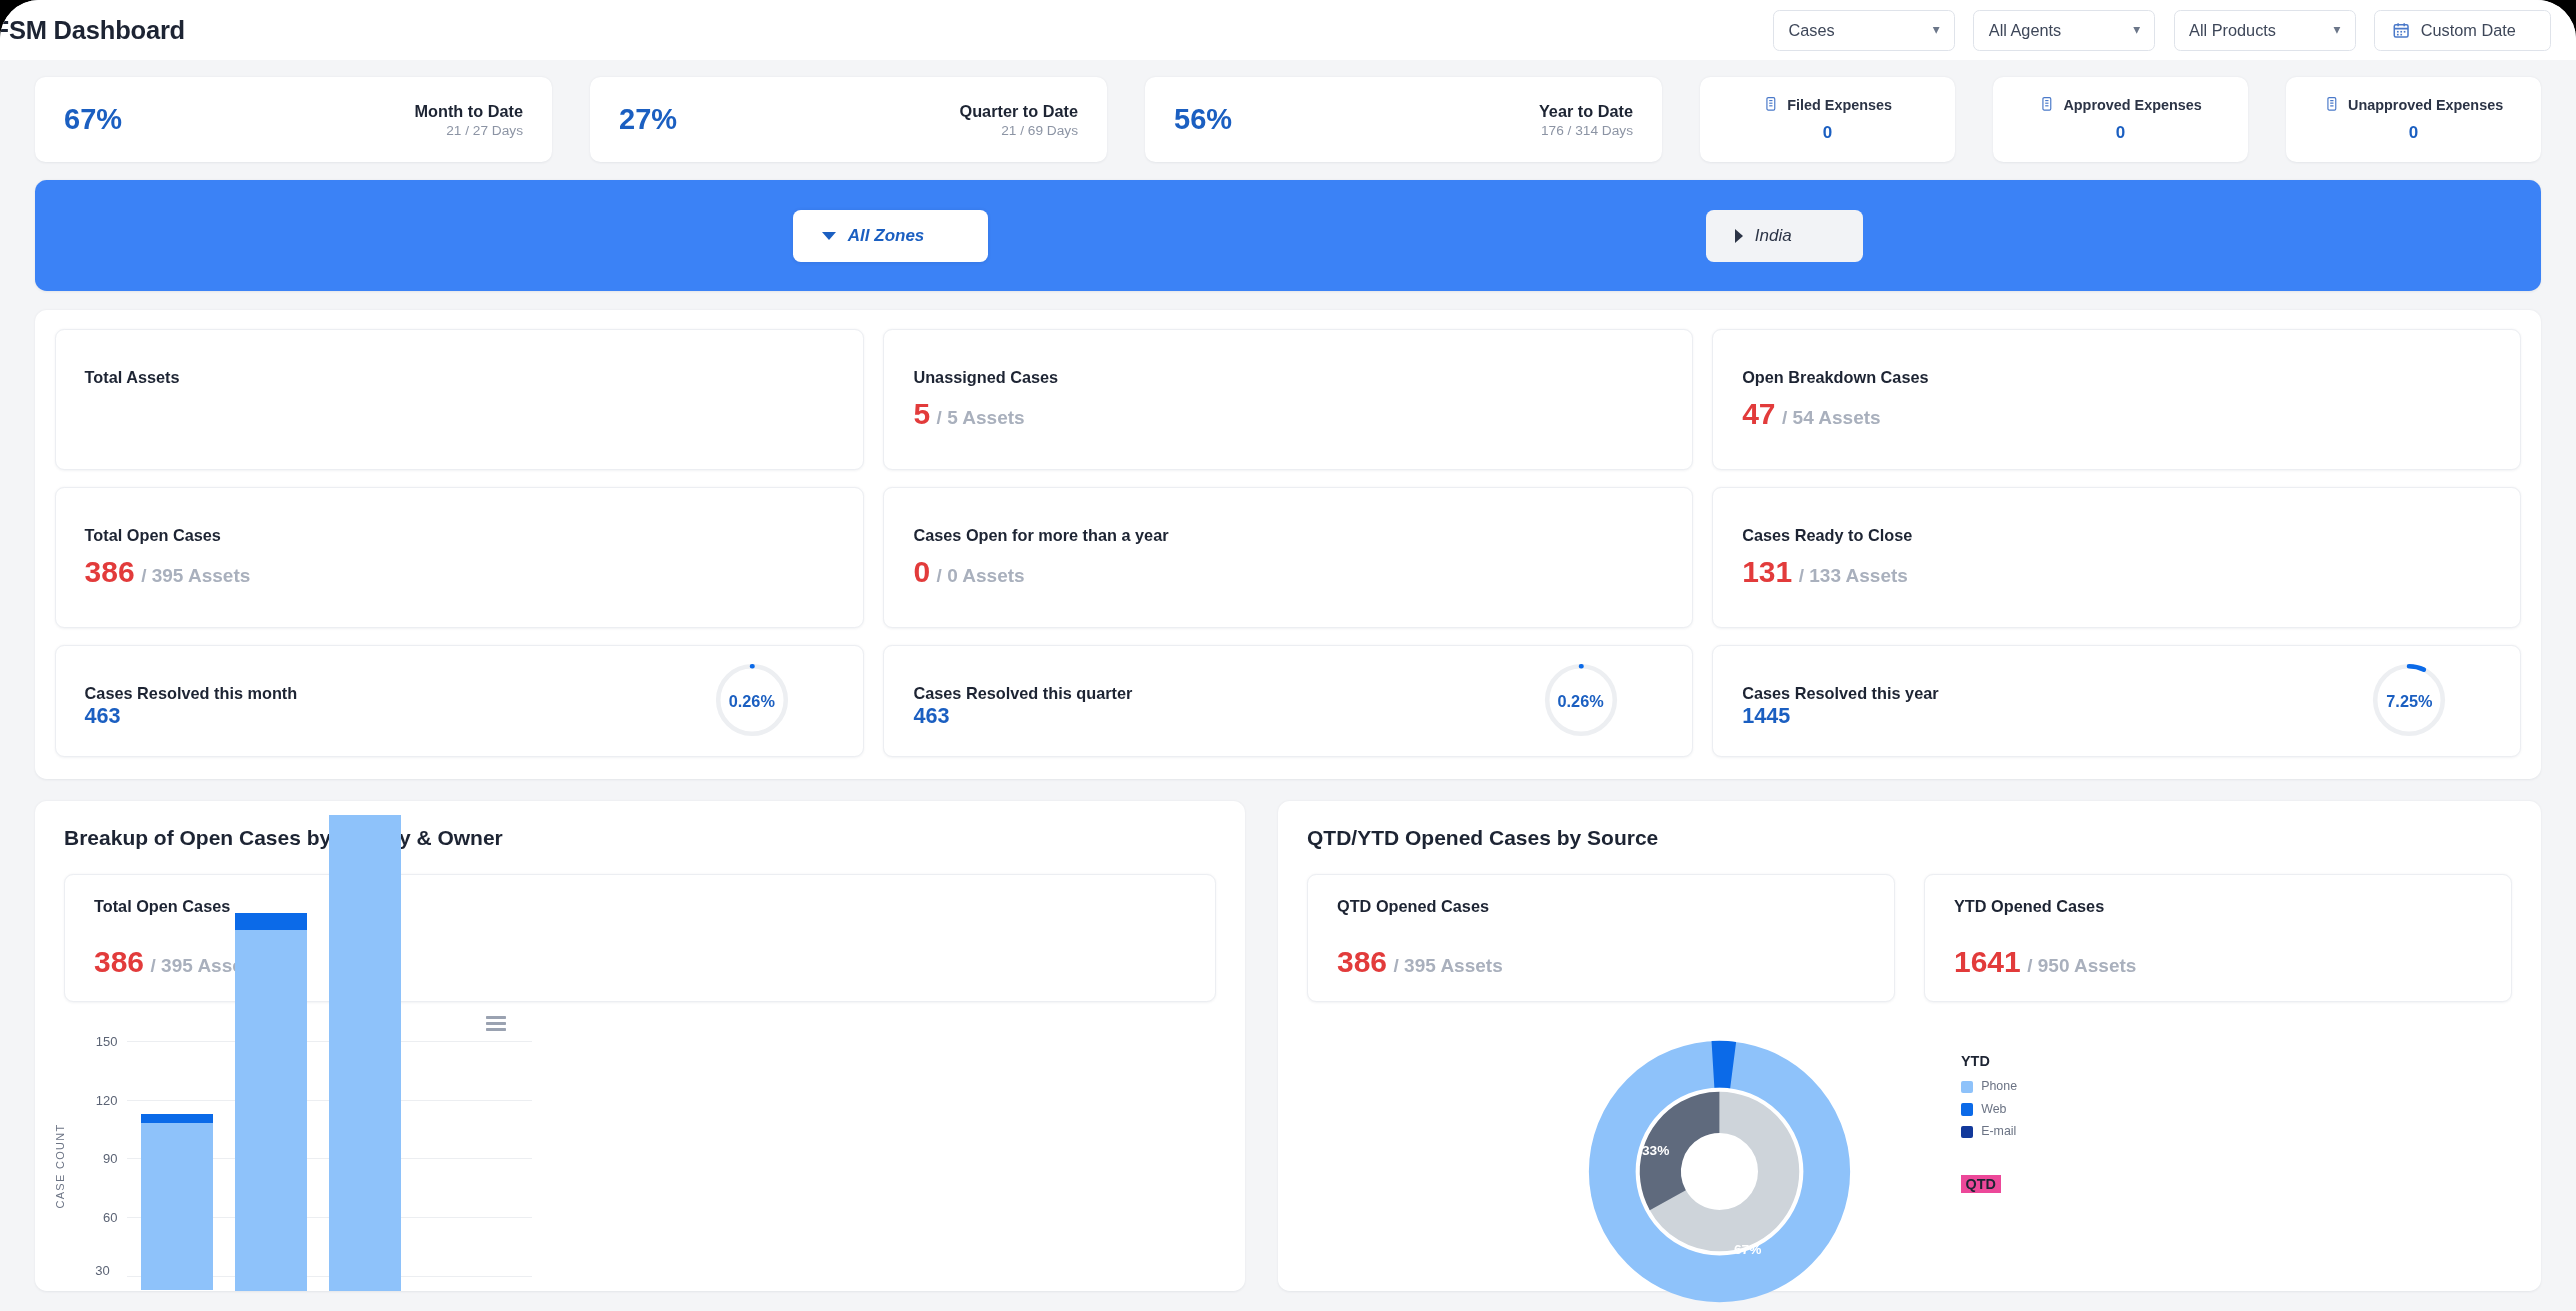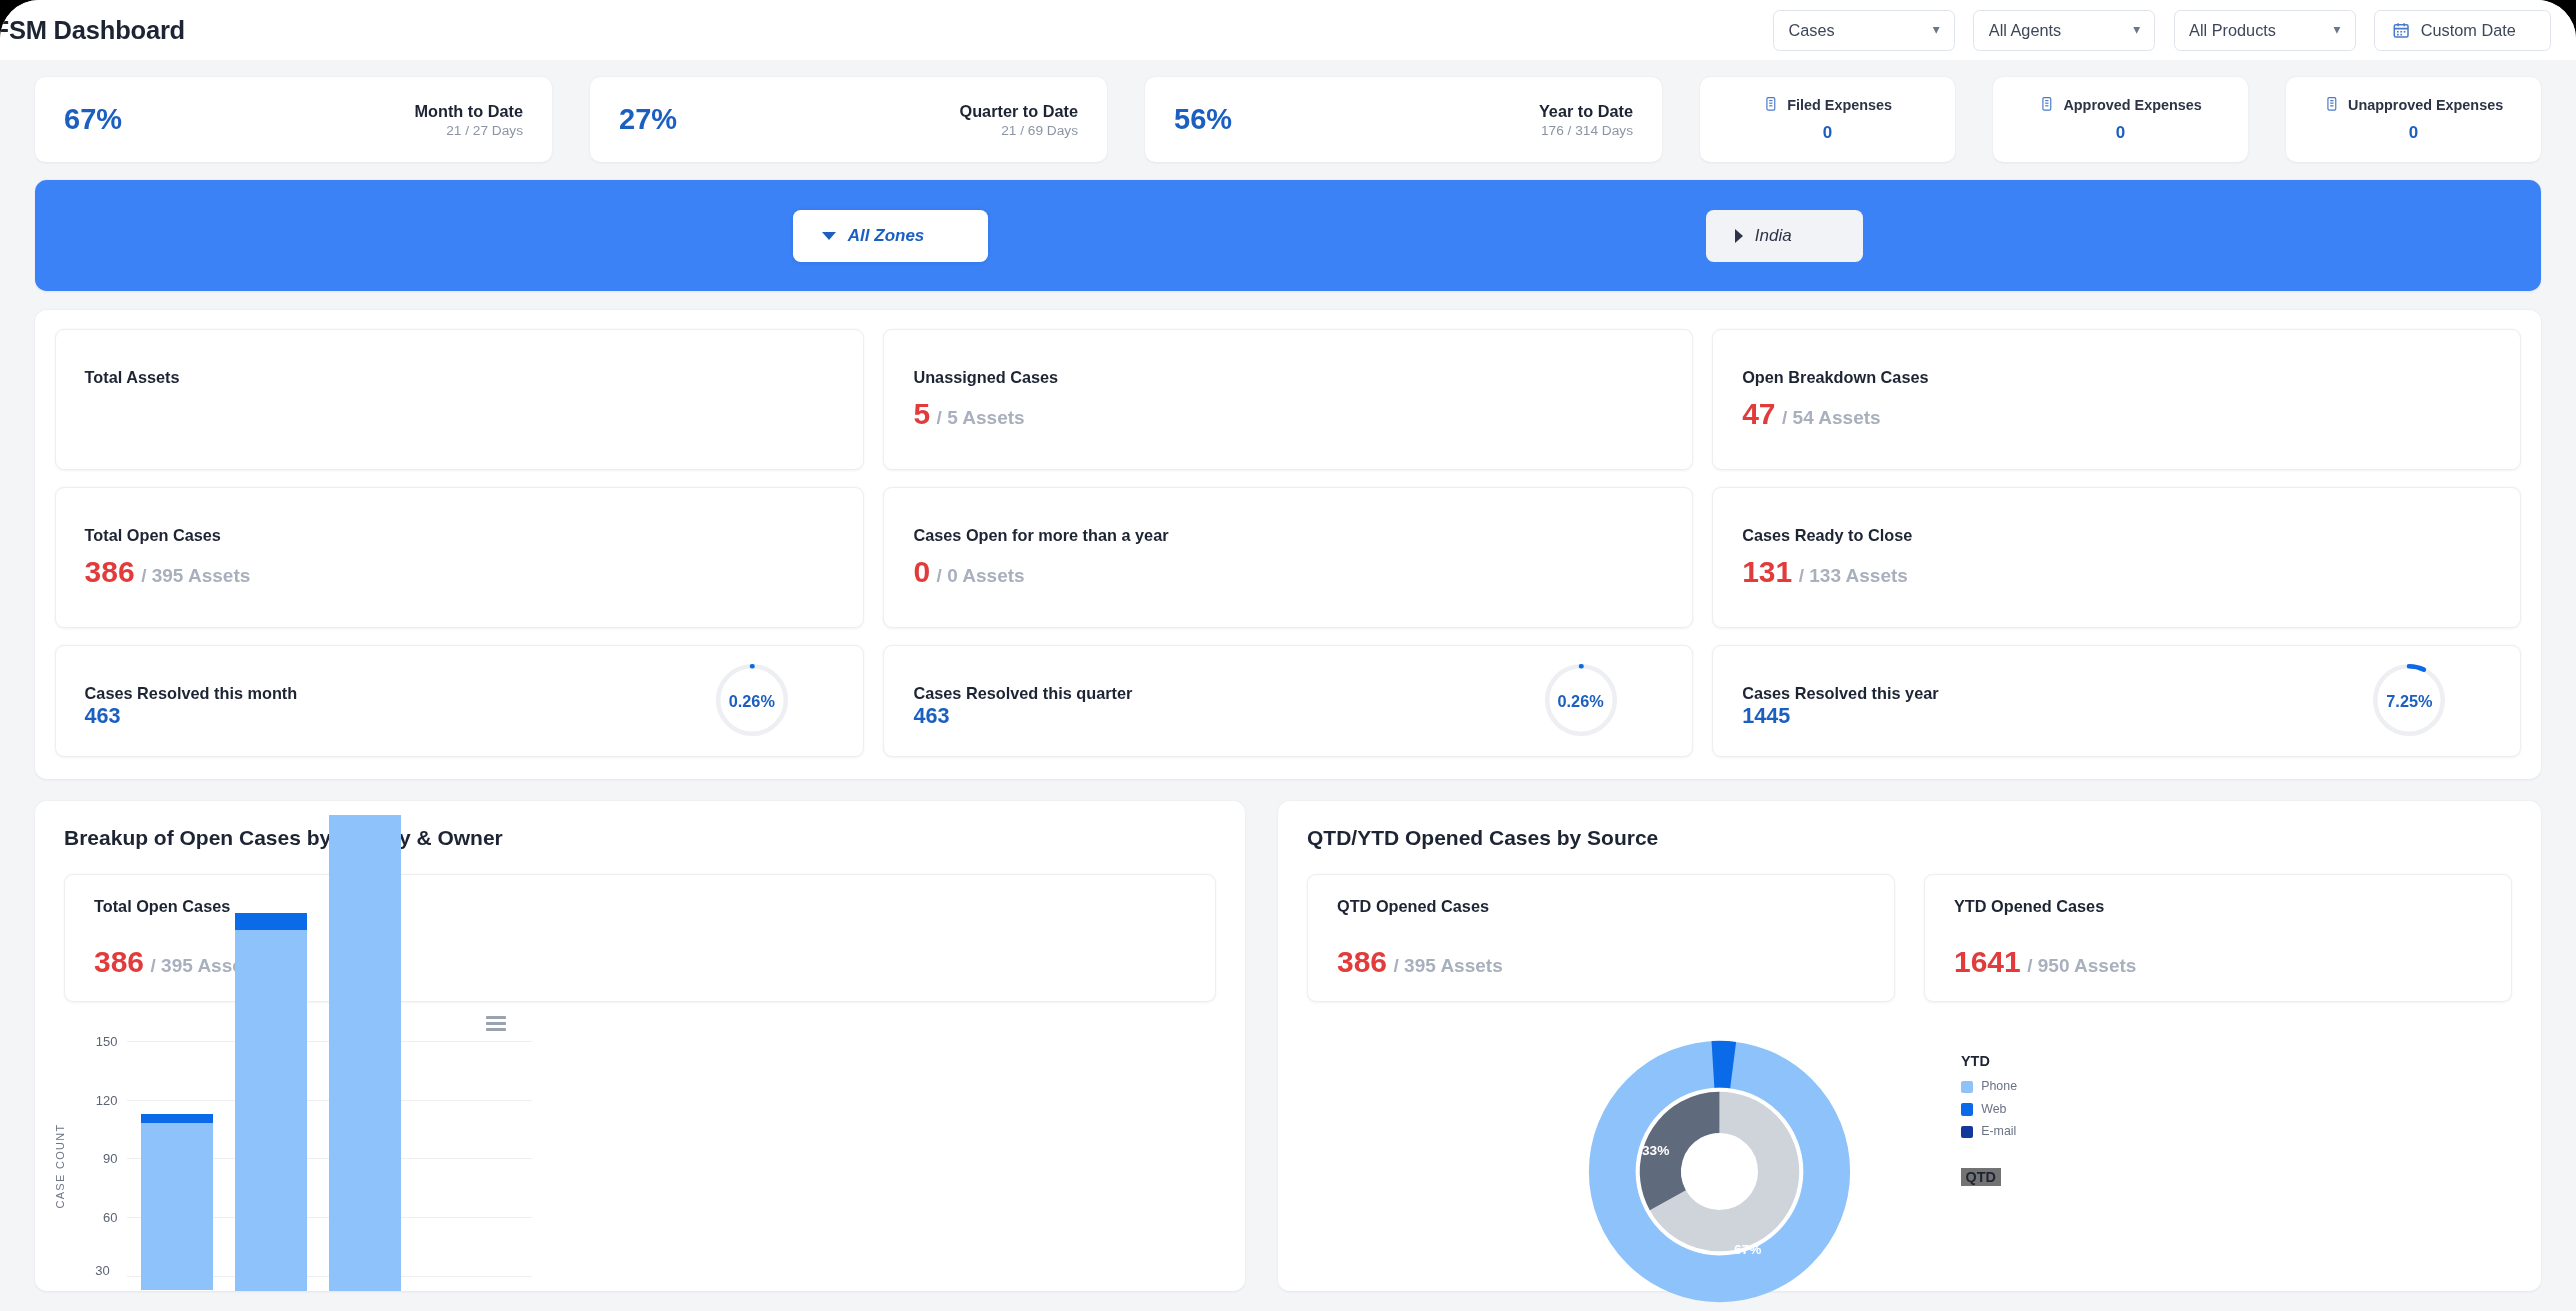--- a/index.html
+++ b/index.html
@@ -378,24 +378,24 @@
     top: 25px;
     font-size: 12.4px;
   }
   .legend-title {
     font-size: 14.4px;
     font-weight: 700;
     color: #1d2433;
     margin-bottom: 10.5px;
   }
   .legend-title.qtd {
-    background: #737373;
+    background: #ec4899;
     display: inline-block;
     padding: 1.3px 4.6px;
-    margin-top: 21px;
+    margin-top: 28px;
   }
   .legend-item {
     display: flex;
     align-items: flex-end;
     gap: 7.8px;
     margin-bottom: 8.5px;
     color: #6b7384;
     font-size: 12.4px;
   }
   .swatch {

